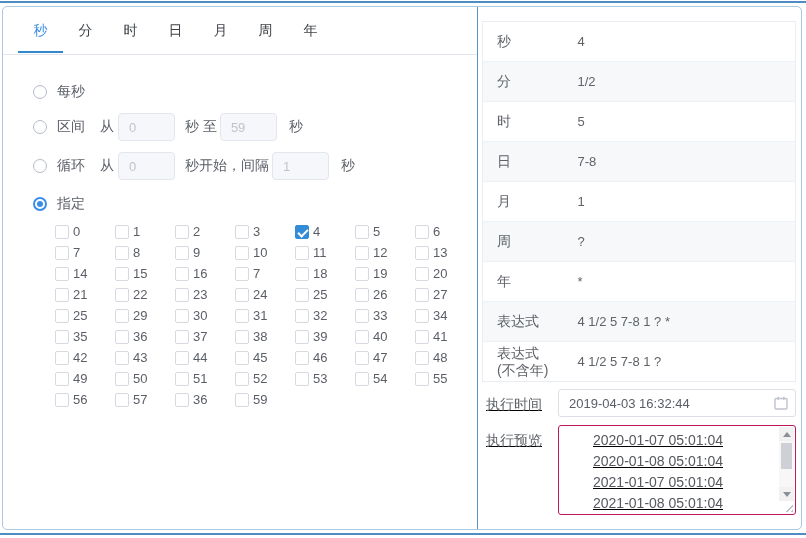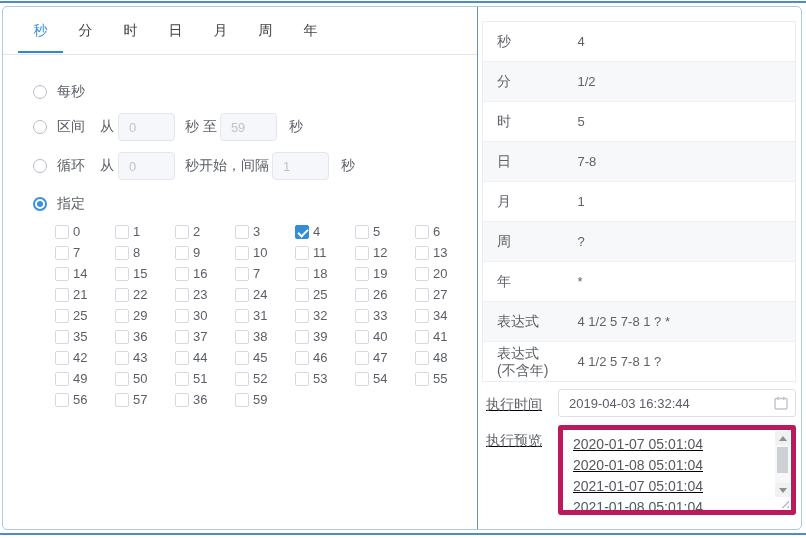--- a/index.html
+++ b/index.html
@@ -65,22 +65,22 @@
   .exec-row { display:flex; margin-top:7px;text-decoration:underline; }
   .exec-row.preview { margin-top:8px; }
   .exec-label { width:76px; flex:none; padding:7px 0 0 4px; font-size:14px; color:#5f6368; }
 
   .dt-wrap { flex:1; position:relative; height:28px; }
   input.dt { width:100%; height:28px; border:1px solid #dcdfe6; border-radius:3px;
     padding:0 12px 0 10px; font-size:13px; color:#5a5e66; outline:none; background:#fff;
     font-family:"Liberation Sans","DejaVu Sans",sans-serif; }
   .cal-icon { position:absolute; right:8px; top:7px; width:14px; height:14px; cursor:pointer; }
 
-  .preview-box { flex:1; position:relative; height:90px; border:5px solid #be185d;
-    border-radius:3px; background:#fff; overflow:hidden; }
+  .preview-box { flex:1; position:relative; height:90px; border:1px solid #be185d;
+    border-radius:3px; background:#fff; overflow:hidden;padding-left:24px; }
   .preview-lines { padding:4px 24px 0 10px; font-size:14px; color:#55585e; line-height:21px;
     white-space:nowrap; }
 
   .sb { position:absolute; top:1px; right:1px; bottom:13px; width:15px; background:#f7f7f7; }
   .sb-btn { position:absolute; left:0; width:15px; height:14px; background:#f1f1f1;
     display:flex; align-items:center; justify-content:center; cursor:pointer; }
   .sb-up { top:0; } .sb-down { bottom:0; }
   .tri-up { width:0; height:0; border-left:4px solid transparent; border-right:4px solid transparent;
     border-bottom:5px solid #8a9097; }
   .tri-down { width:0; height:0; border-left:4px solid transparent; border-right:4px solid transparent;

